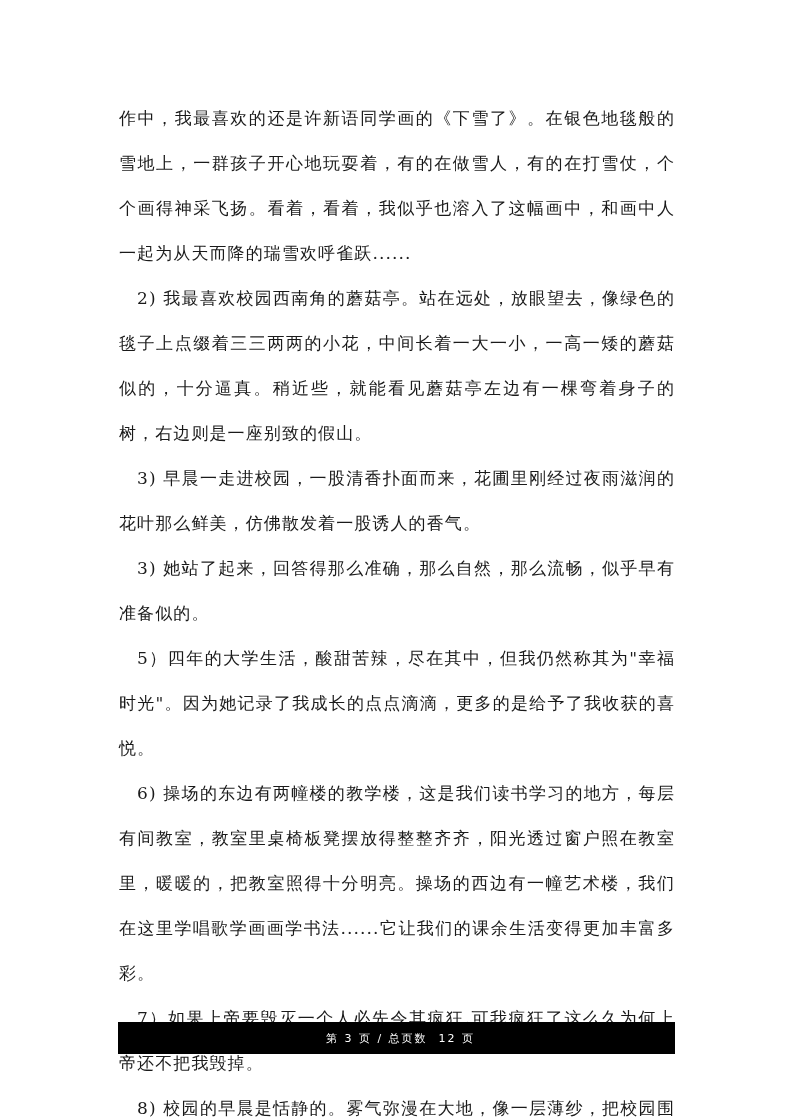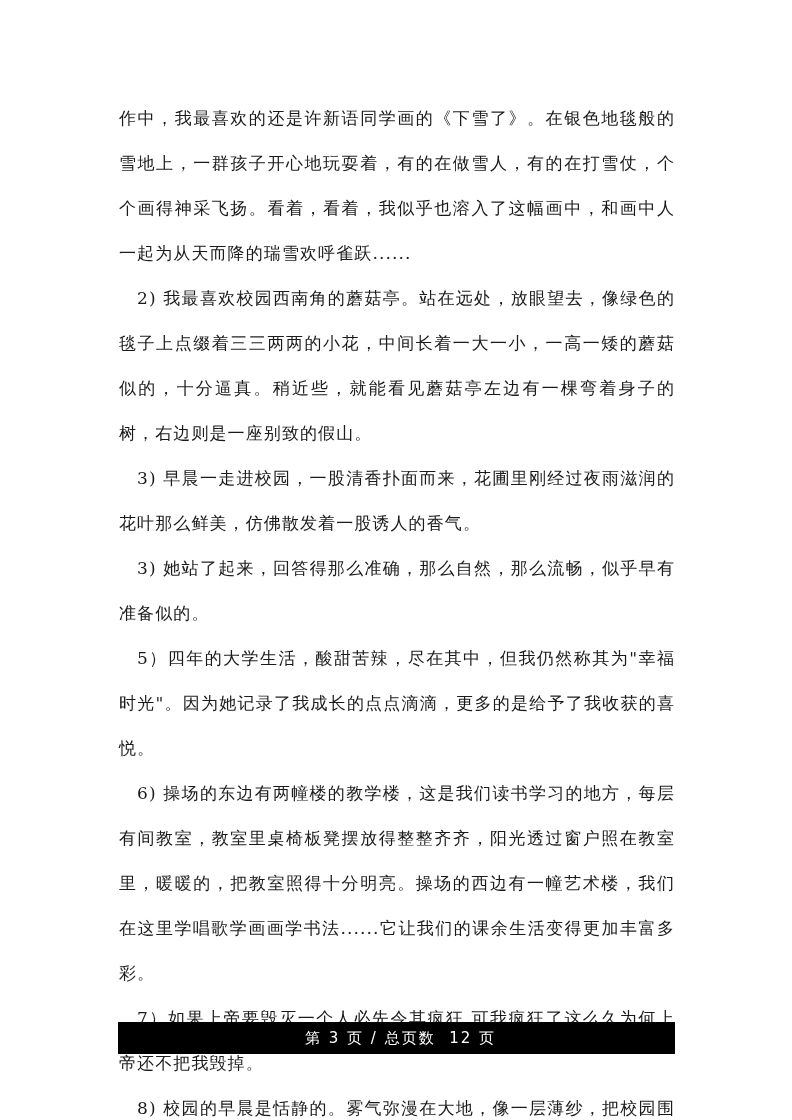--- a/index.html
+++ b/index.html
@@ -47,21 +47,21 @@
       width: 557px;
       height: 32px;
       background: #000000;
       display: flex;
       align-items: center;
       justify-content: center;
     }
     .footer-text {
       color: #ffffff;
       font-family: "DejaVu Sans", "Liberation Sans", sans-serif;
-      font-size: 15px;
+      font-size: 11px;
       letter-spacing: 2px;
       white-space: pre;
       margin-left: 8px;
     }
   </style>
 </head>
 <body>
 
 <div class="page">
   <div class="content">

